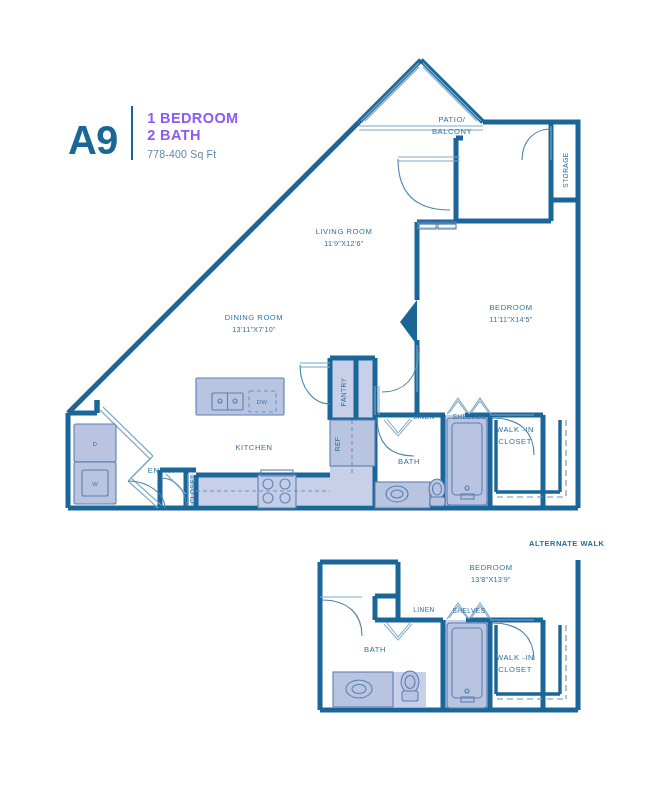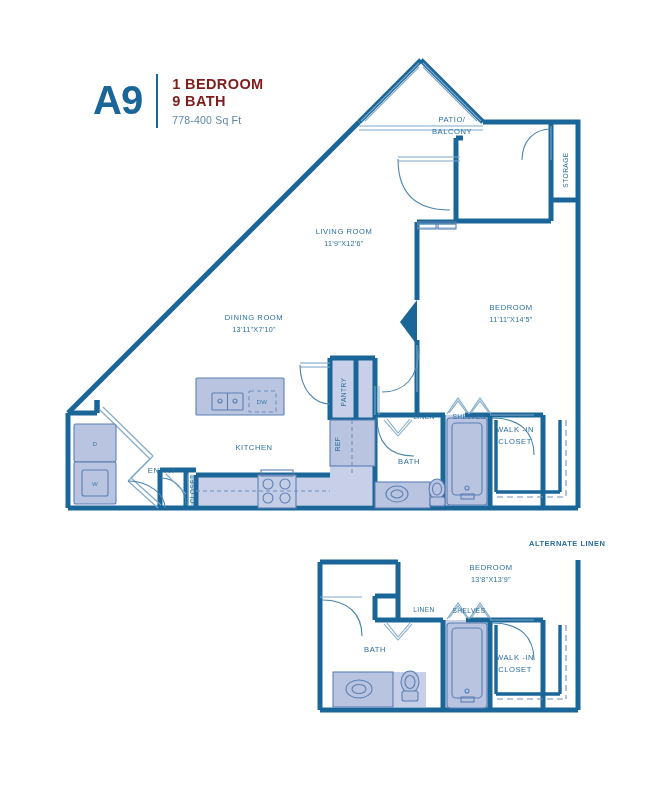--- a/index.html
+++ b/index.html
@@ -1,26 +1,26 @@
 <!DOCTYPE html>
 <html><head>
 <meta charset="utf-8">
 <style>
   html,body{margin:0;padding:0;background:#ffffff;}
   body{width:650px;height:805px;overflow:hidden;
        font-family:"Liberation Sans","DejaVu Sans",sans-serif;}
   #stage{position:relative;width:650px;height:805px;background:#fff;}
 
   
-  .title-block{position:absolute;left:68px;top:72px;display:flex;align-items:center;margin-left:25px;}
+  .title-block{position:absolute;left:68px;top:104px;display:flex;align-items:flex-end;}
   .plan-code{font-size:40px;font-weight:bold;color:#1a6699;letter-spacing:-1px;line-height:40px;
              font-family:"Liberation Sans",sans-serif;}
   .title-div{width:2px;background:#1a6699;height:54px;margin:2px 14px 0 14px;}
   .title-txt{padding-top:2px;}
-  .t-bed,.t-bath{font-size:14.5px;font-weight:bold;color:#7f1d1d;letter-spacing:.4px;line-height:17px;}
+  .t-bed,.t-bath{font-size:14.5px;font-weight:bold;color:#8b5cf6;letter-spacing:.4px;line-height:17px;}
   .t-sqft{font-size:10.5px;color:#5f86a8;letter-spacing:.2px;margin-top:4px;}
 
   .alt-label{position:absolute;left:529px;top:539px;font-size:7.5px;font-weight:bold;
              color:#2a6f9e;letter-spacing:.5px;}
 
   
   svg.plan{position:absolute;left:0;top:0;width:650px;height:805px;}
   .wall{fill:none;stroke:#1a6699;stroke-width:5;stroke-linecap:butt;stroke-linejoin:miter;}
   .wall-thin{fill:none;stroke:#1a6699;stroke-width:3.4;}
   .wallfill{fill:#1a6699;stroke:none;}
@@ -45,26 +45,26 @@
 </head>
 <body>
 
 <div id="stage">
 
   <div class="title-block">
     <div class="plan-code">A9</div>
     <div class="title-div"></div>
     <div class="title-txt">
       <div class="t-bed">1 BEDROOM</div>
-      <div class="t-bath">9 BATH</div>
+      <div class="t-bath">2 BATH</div>
       <div class="t-sqft">778-400 Sq Ft</div>
     </div>
   </div>
 
-  <div class="alt-label">ALTERNATE LINEN</div>
+  <div class="alt-label">ALTERNATE WALK</div>
 
   <svg class="plan" viewBox="0 0 650 805">
 
     <g>
       <path class="floorfill" d="M196,475 L330,475 L330,420 L375,420 L375,505 L196,505 Z"></path>
       <path class="floorfill" d="M330,420 L330,360 L375,360 L375,420 Z" opacity="0"></path>
       <rect class="floorfill" x="330" y="358" width="45" height="120"></rect>
       <rect class="floorfill" x="443" y="415" width="47" height="93"></rect>
       <rect class="floorfill" x="375" y="482" width="68" height="26"></rect>
     </g>

